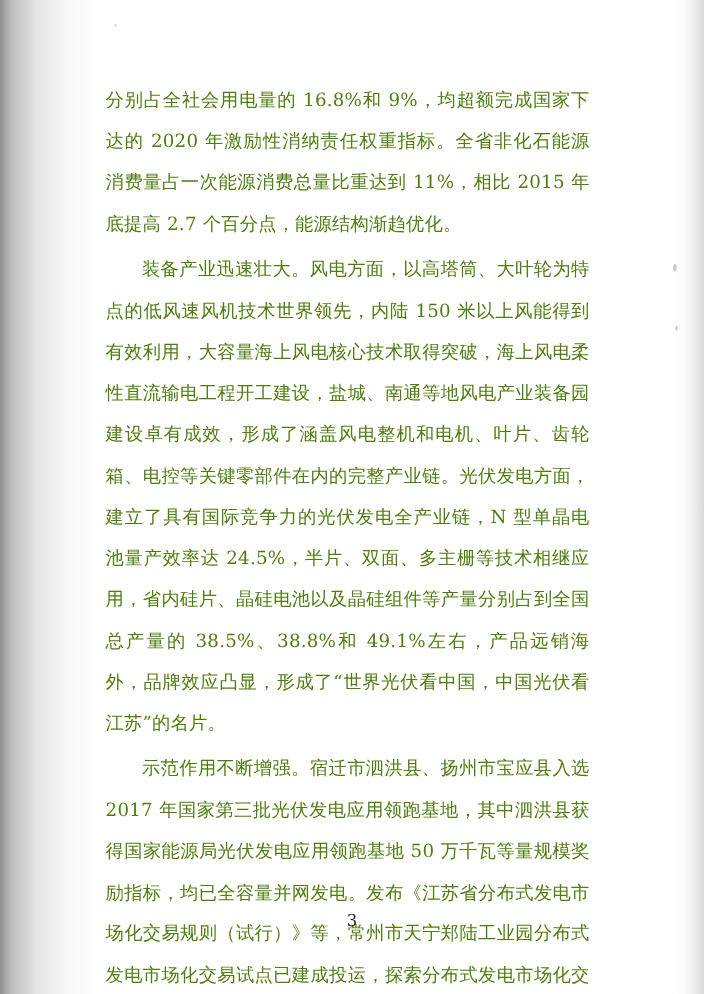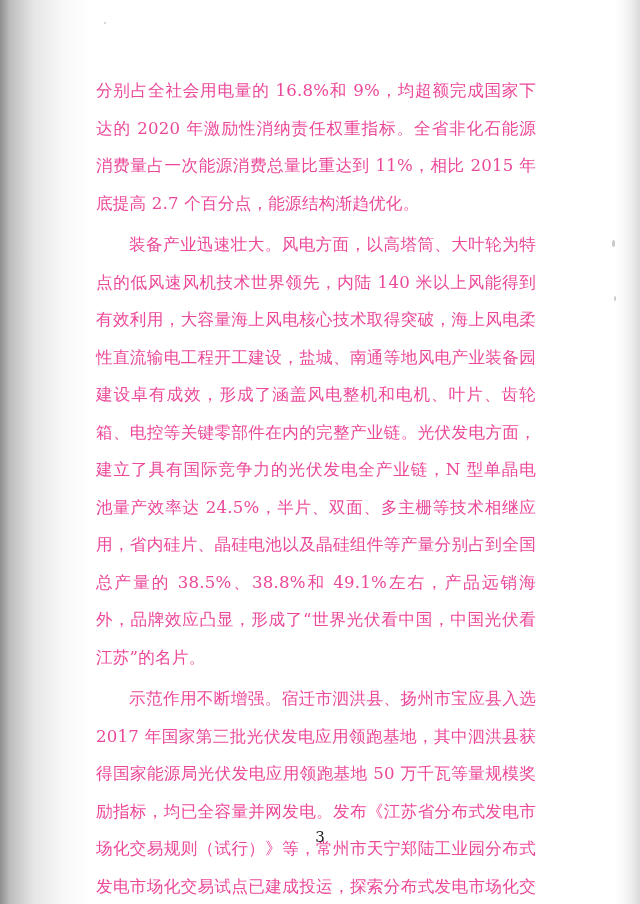--- a/index.html
+++ b/index.html
@@ -48,21 +48,21 @@
   .content {
     position: absolute;
     left: 96px;
     top: 72px;
     width: 440px;
   }
   .para {
     margin: 0 0 4px 0;
     font-size: 16.6px;
     line-height: 37.5px;
-    color: #ec4899;
+    color: #4d7c0f;
     text-align: justify;
     text-justify: inter-character;
     letter-spacing: 0.2px;
     font-family: "DejaVu Serif", "Liberation Serif", serif;
   }
   .para.indent {
     text-indent: 33px;
   }
   .page-number {
     position: absolute;
@@ -82,19 +82,19 @@
 
   <div class="scan-edge-left"></div>
   <div class="scan-edge-right"></div>
 
   <div class="speck" style="left:612px; top:240px; width:3px; height:7px;"></div>
   <div class="speck" style="left:614px; top:296px; width:2px; height:5px;"></div>
   <div class="speck" style="left:104px; top:22px; width:2px; height:2px;"></div>
 
   <div class="content">
     <p class="para">分别占全社会用电量的 16.8%和 9%，均超额完成国家下达的 2020 年激励性消纳责任权重指标。全省非化石能源消费量占一次能源消费总量比重达到 11%，相比 2015 年底提高 2.7 个百分点，能源结构渐趋优化。</p>
-    <p class="para indent">装备产业迅速壮大。风电方面，以高塔筒、大叶轮为特点的低风速风机技术世界领先，内陆 140 米以上风能得到有效利用，大容量海上风电核心技术取得突破，海上风电柔性直流输电工程开工建设，盐城、南通等地风电产业装备园建设卓有成效，形成了涵盖风电整机和电机、叶片、齿轮箱、电控等关键零部件在内的完整产业链。光伏发电方面，建立了具有国际竞争力的光伏发电全产业链，N 型单晶电池量产效率达 24.5%，半片、双面、多主栅等技术相继应用，省内硅片、晶硅电池以及晶硅组件等产量分别占到全国总产量的 38.5%、38.8%和 49.1%左右，产品远销海外，品牌效应凸显，形成了“世界光伏看中国，中国光伏看江苏”的名片。</p>
+    <p class="para indent">装备产业迅速壮大。风电方面，以高塔筒、大叶轮为特点的低风速风机技术世界领先，内陆 150 米以上风能得到有效利用，大容量海上风电核心技术取得突破，海上风电柔性直流输电工程开工建设，盐城、南通等地风电产业装备园建设卓有成效，形成了涵盖风电整机和电机、叶片、齿轮箱、电控等关键零部件在内的完整产业链。光伏发电方面，建立了具有国际竞争力的光伏发电全产业链，N 型单晶电池量产效率达 24.5%，半片、双面、多主栅等技术相继应用，省内硅片、晶硅电池以及晶硅组件等产量分别占到全国总产量的 38.5%、38.8%和 49.1%左右，产品远销海外，品牌效应凸显，形成了“世界光伏看中国，中国光伏看江苏”的名片。</p>
     <p class="para indent">示范作用不断增强。宿迁市泗洪县、扬州市宝应县入选 2017 年国家第三批光伏发电应用领跑基地，其中泗洪县获得国家能源局光伏发电应用领跑基地 50 万千瓦等量规模奖励指标，均已全容量并网发电。发布《江苏省分布式发电市场化交易规则（试行）》等，常州市天宁郑陆工业园分布式发电市场化交易试点已建成投运，探索分布式发电市场化交易的改革步伐全国领先。盐城市建成长三角地区首个“千万千瓦新能源发电城市”，扬中市获批创建高比例新能源示范城市，</p>
   </div>
 
   <div class="page-number">3</div>
 
 </div>
 
 </body></html>

